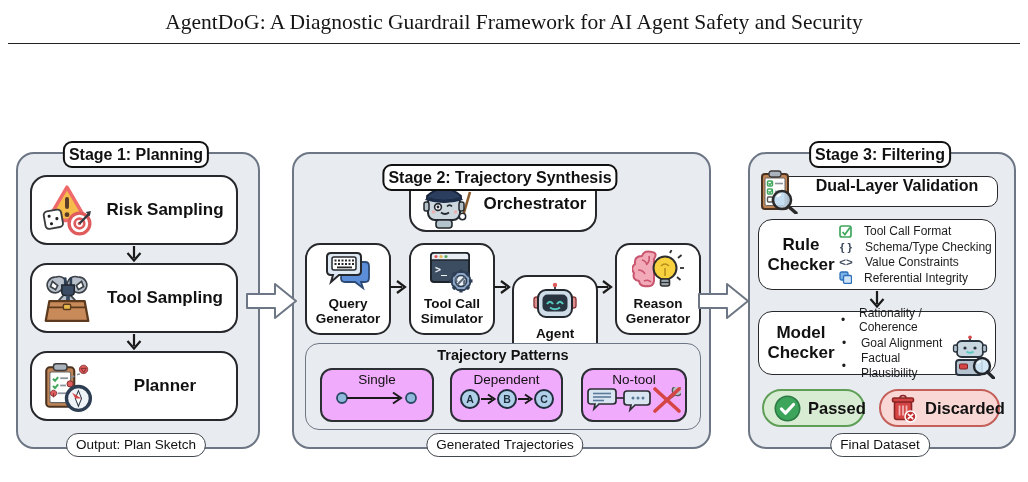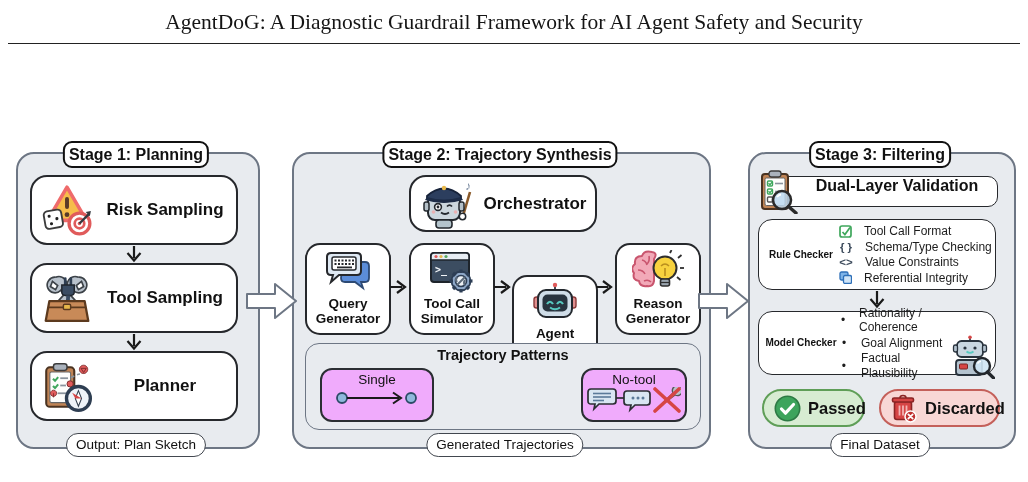--- a/index.html
+++ b/index.html
@@ -40,21 +40,21 @@
   .pat-card .pc-lbl{font-size:13.5px;margin-top:2px;}
 
   .orc{left:409px;top:175px;width:188px;height:57px;padding-left:8px;}
 
   .dual{position:absolute;left:766px;top:176px;width:232px;height:31px;background:#fff;
        border:1.8px solid #26282c;border-radius:10px;box-sizing:border-box;
        display:flex;align-items:flex-start;justify-content:center;padding-left:30px;
        font-weight:700;font-size:16px;}
   .chk-box{position:absolute;left:758px;width:238px;background:#fff;border:1.8px solid #26282c;
        border-radius:14px;box-sizing:border-box;display:flex;align-items:center;padding:4px 2px 4px 4px;}
-  .chk-name{width:76px;text-align:center;font-weight:700;font-size:10px;line-height:1.15;}
+  .chk-name{width:76px;text-align:center;font-weight:700;font-size:17px;line-height:1.15;}
   .chk-items{flex:1;display:flex;flex-direction:column;justify-content:center;gap:1px;}
   .chk-row{display:flex;align-items:center;gap:12px;font-size:12px;color:#1c1c1c;line-height:14.5px;}
   .chk-row .gl{font-weight:700;color:#3d4b5c;font-size:11.5px;width:14px;text-align:center;}
   .bullet{width:10px;text-align:center;font-size:12px;}
 
   .status-pill{position:absolute;top:389px;height:38px;border-radius:20px;box-sizing:border-box;
        display:flex;align-items:center;gap:7px;padding:4px 10px;font-weight:700;font-size:16.5px;}
   .passed{left:762px;width:103px;background:#d7ecd2;border:2px solid #5f9e57;}
   .discarded{left:879px;width:121px;background:#f8d7d5;border:2px solid #c4605a;padding:0 7px;}
 
@@ -155,21 +155,21 @@
         <polygon points="2,13 30,13 30,3 51,20 30,37 30,27 2,27" fill="#fff" stroke="#6d7684" stroke-width="2" stroke-linejoin="round"></polygon>
       </svg>
   </span>
   <span class="abs" style="left:697px;top:281px;z-index:6;">
     <svg width="54" height="40">
         <polygon points="2,13 30,13 30,3 51,20 30,37 30,27 2,27" fill="#fff" stroke="#6d7684" stroke-width="2" stroke-linejoin="round"></polygon>
       </svg>
   </span>
 
   <div class="stage stage2"></div>
-  <div class="stage-label" style="left:500px;">Stage 2: Trajectory Synthesis</div>
+  <div class="stage-label" style="left:500px;margin-top:23px;">Stage 2: Trajectory Synthesis</div>
 
   <div class="card orc">
     <span>
       <svg width="56" height="52" viewBox="0 0 56 52">
         <text x="46" y="12" font-size="12" fill="#7a8aa0">♪</text>
         <line x1="44" y1="38" x2="51" y2="14" stroke="#8a5a2a" stroke-width="2.6"></line>
         <rect x="9" y="17" width="32" height="25" rx="7" fill="#ccd7de" stroke="#23282e" stroke-width="2"></rect>
         <rect x="5" y="24" width="5" height="9" rx="2" fill="#b4c0c8" stroke="#23282e" stroke-width="1.5"></rect>
         <rect x="40" y="24" width="5" height="9" rx="2" fill="#b4c0c8" stroke="#23282e" stroke-width="1.5"></rect>
         <path d="M8 18 q17 -15 34 0 l0 3 q-17 5 -34 0 z" fill="#2c3e5e" stroke="#17233a" stroke-width="1.8"></path>
@@ -306,20 +306,35 @@
     <span>
       <svg width="88" height="22" viewBox="0 0 88 22">
         <circle cx="9" cy="11" r="5" fill="#8fb8dc" stroke="#2b4a66" stroke-width="1.8"></circle>
         <line x1="14" y1="11" x2="66" y2="11" stroke="#1a1a1a" stroke-width="2"></line>
         <path d="M60 5.5 L68 11 L60 16.5" stroke="#1a1a1a" stroke-width="2" fill="none"></path>
         <circle cx="78" cy="11" r="5" fill="#8fb8dc" stroke="#2b4a66" stroke-width="1.8"></circle>
       </svg>
     </span>
   </div>
 
+  <div class="pat-card" style="left:450px;width:113px;">
+    <span class="pc-lbl">Dependent</span>
+    <span>
+      <svg width="100" height="24" viewBox="0 0 100 24">
+        <circle cx="13" cy="12" r="9" fill="#afd0e8" stroke="#1f2d3d" stroke-width="2"></circle>
+        <circle cx="50" cy="12" r="9" fill="#afd0e8" stroke="#1f2d3d" stroke-width="2"></circle>
+        <circle cx="87" cy="12" r="9" fill="#afd0e8" stroke="#1f2d3d" stroke-width="2"></circle>
+        <text x="13" y="16" text-anchor="middle" font-size="10.5" font-weight="bold" fill="#1f2d3d">A</text>
+        <text x="50" y="16" text-anchor="middle" font-size="10.5" font-weight="bold" fill="#1f2d3d">B</text>
+        <text x="87" y="16" text-anchor="middle" font-size="10.5" font-weight="bold" fill="#1f2d3d">C</text>
+        <path d="M24 12 h11 M31 7.5 L37.5 12 L31 16.5" stroke="#1a1a1a" stroke-width="2" fill="none"></path>
+        <path d="M61 12 h11 M68 7.5 L74.5 12 L68 16.5" stroke="#1a1a1a" stroke-width="2" fill="none"></path>
+      </svg>
+    </span>
+  </div>
 
   <div class="pat-card" style="left:581px;width:106px;">
     <span class="pc-lbl">No-tool</span>
     <span>
       <svg width="94" height="26" viewBox="0 0 94 26">
         <path d="M4 2 h22 q3 0 3 3 v9 q0 3 -3 3 h-14 l-5 5 1 -5 h-4 q-3 0 -3 -3 v-9 q0 -3 3 -3" fill="#d9e6f2" stroke="#2b2e33" stroke-width="1.7"></path>
         <line x1="6" y1="6.5" x2="24" y2="6.5" stroke="#5b7a99" stroke-width="1.6"></line>
         <line x1="6" y1="10" x2="24" y2="10" stroke="#5b7a99" stroke-width="1.6"></line>
         <line x1="6" y1="13.5" x2="17" y2="13.5" stroke="#5b7a99" stroke-width="1.6"></line>
         <line x1="29" y1="11" x2="37" y2="11" stroke="#2b2e33" stroke-width="1.7"></line>

